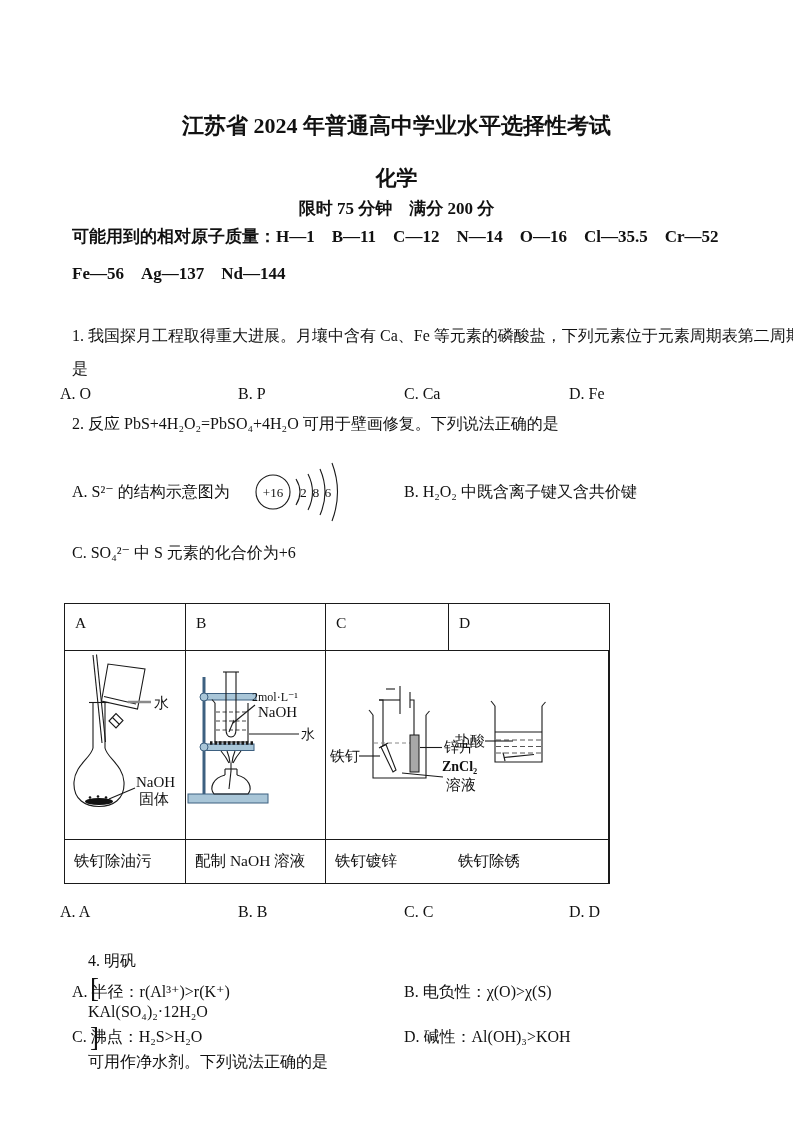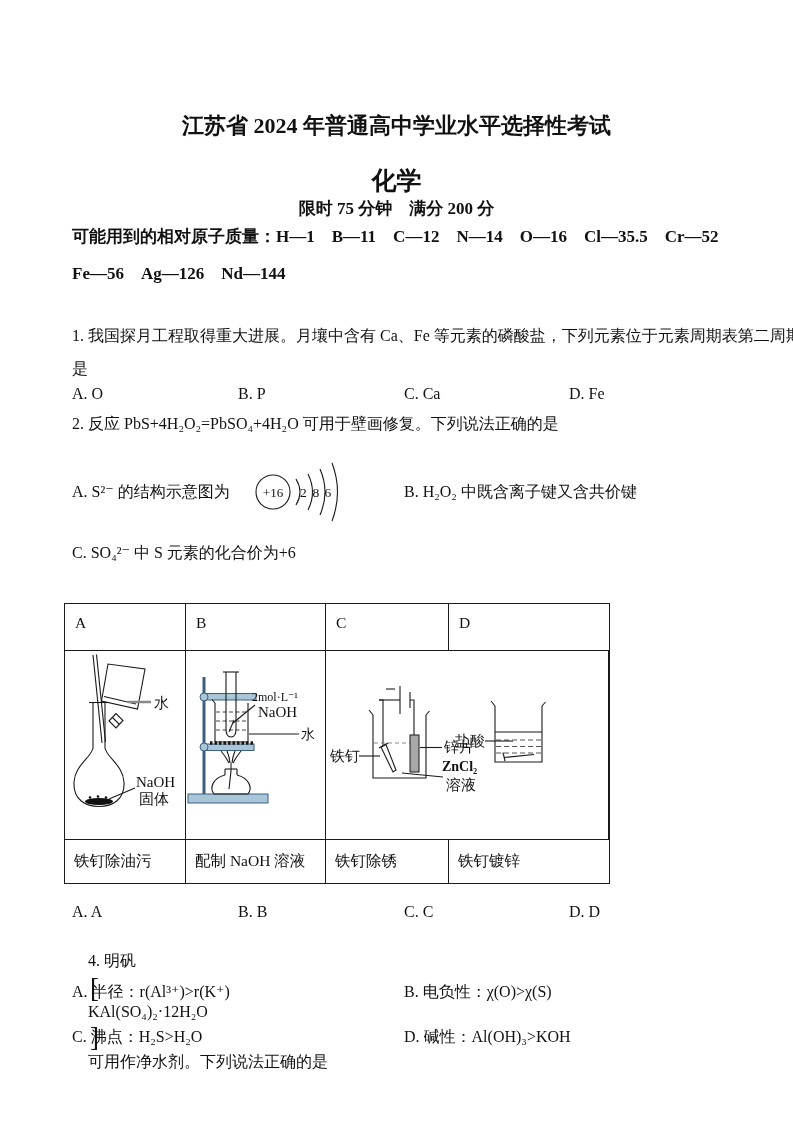--- a/index.html
+++ b/index.html
@@ -5,24 +5,24 @@
   html,body{margin:0;padding:0;background:#ffffff;}
   .page{
     position:relative;width:793px;height:1122px;background:#fff;
     font-family:"Liberation Serif","DejaVu Serif",serif;color:#111;
     overflow:hidden;
     margin-top:45px;
   }
   .abs{position:absolute;white-space:pre;}
   .center{position:absolute;left:0;width:793px;text-align:center;white-space:pre;}
   .bold{font-weight:bold;}
-  .t22{font-size:22px;} .t21{font-size:25px;} .t17{font-size:17px;}
+  .t22{font-size:22px;} .t21{font-size:21px;} .t17{font-size:17px;}
   .t16{font-size:16px;}
   
-  .opt-a{left:72px;text-align:right;} .opt-b{left:238px;} .opt-c{left:404px;} .opt-d{left:569px;}
+  .opt-a{left:60px;text-align:right;} .opt-b{left:238px;} .opt-c{left:404px;} .opt-d{left:569px;}
   
   .qtable{
     position:absolute;left:64px;top:558px;
     display:grid;grid-template-columns:121px 140px 123px 160px;
     grid-template-rows:47px 189px 43px;
     border:1.5px solid #1a1a1a;box-sizing:content-box;
   }
   .qtable .cell{border-right:1.2px solid #1a1a1a;border-bottom:1.2px solid #1a1a1a;box-sizing:border-box;position:relative;}
   .qtable .cell.last-col{border-right:none;}
   .qtable .cell.last-row{border-bottom:none;}
@@ -37,21 +37,21 @@
 </style>
 </head>
 <body>
 
 <div class="page">
 
   <div class="center bold t22" style="top:66px">江苏省 2024 年普通高中学业水平选择性考试</div>
   <div class="center bold t21" style="top:119px">化学</div>
   <div class="center bold t17" style="top:152px">限时 75 分钟　满分 200 分</div>
   <div class="abs bold t17" style="left:72px;top:180px">可能用到的相对原子质量：H—1　B—11　C—12　N—14　O—16　Cl—35.5　Cr—52</div>
-  <div class="abs bold t17" style="left:72px;top:217px">Fe—56　Ag—126　Nd—144</div>
+  <div class="abs bold t17" style="left:72px;top:217px">Fe—56　Ag—137　Nd—144</div>
 
   <div class="abs t16" style="left:72px;top:281px">1. 我国探月工程取得重大进展。月壤中含有 Ca、Fe 等元素的磷酸盐，下列元素位于元素周期表第二周期的</div>
   <div class="abs t16" style="left:72px;top:314px">是</div>
   <span class="abs t16 opt-a" style="top:340px">A. O</span>
   <span class="abs t16 opt-b" style="top:340px">B. P</span>
   <span class="abs t16 opt-c" style="top:340px">C. Ca</span>
   <span class="abs t16 opt-d" style="top:340px">D. Fe</span>
 
   <div class="abs t16" style="left:72px;top:369px">2. 反应 PbS+4H₂O₂=PbSO₄+4H₂O 可用于壁画修复。下列说法正确的是</div>
   <span class="abs t16" style="left:72px;top:437px">A. S²⁻ 的结构示意图为</span>
@@ -198,22 +198,22 @@
         <line class="ink" x1="55" y1="106.5" x2="85" y2="103.5" stroke-width="2"></line>
         <line class="ink" x1="54" y1="101.5" x2="56" y2="110"></line>
 
         <text x="6" y="95" font-size="15">盐酸</text>
         <line class="ink" x1="36" y1="90" x2="64" y2="90"></line>
       </svg>
     </div>
 
     <div class="cell ccell last-row">铁钉除油污</div>
     <div class="cell ccell last-row">配制 NaOH 溶液</div>
+    <div class="cell ccell last-row last-col">铁钉镀锌</div>
     <div class="cell ccell last-row">铁钉除锈</div>
-    <div class="cell ccell last-row last-col">铁钉镀锌</div>
   </div>
 
   <span class="abs t16 opt-a" style="top:858px">A. A</span>
   <span class="abs t16 opt-b" style="top:858px">B. B</span>
   <span class="abs t16 opt-c" style="top:858px">C. C</span>
   <span class="abs t16 opt-d" style="top:858px">D. D</span>
 
   <div class="q4stem">
     <span>4. 明矾</span>
     <span class="bracket">[</span>

